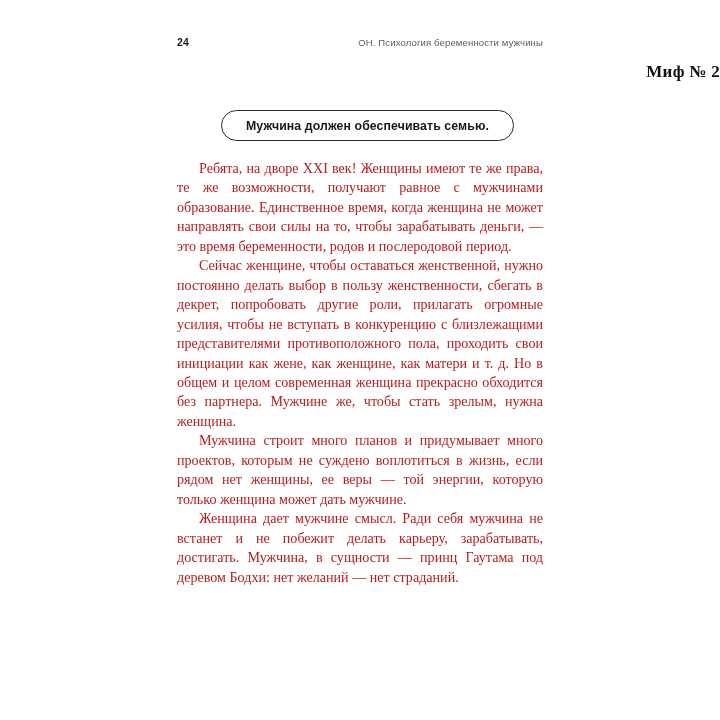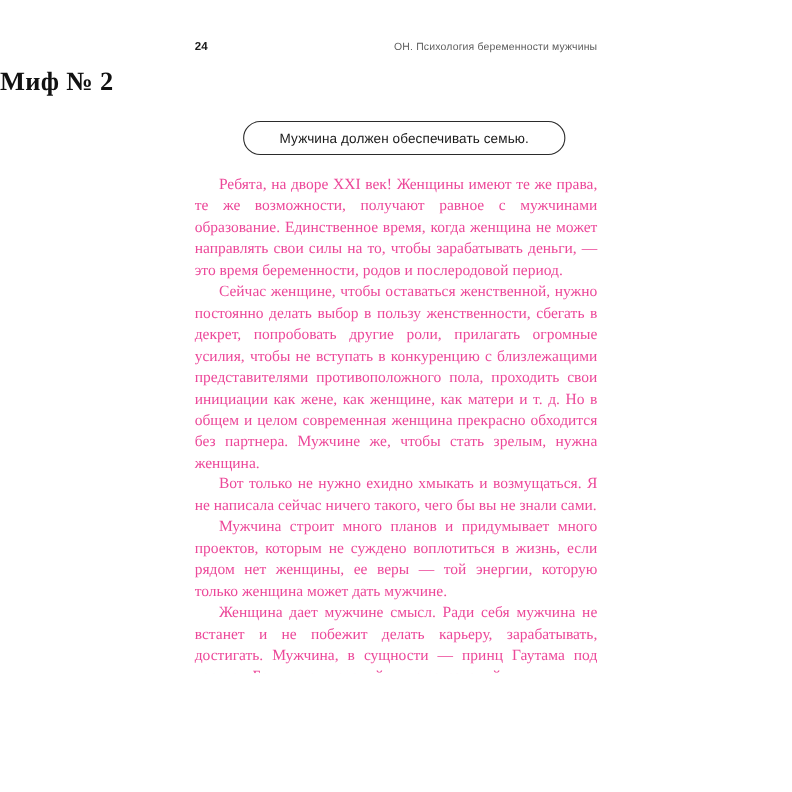--- a/index.html
+++ b/index.html
@@ -48,23 +48,23 @@
     letter-spacing: 0.15px;
     white-space: nowrap;
   }
 
   
   .chapter-title {
     position: absolute;
     top: 62px;
     left: 0;
     width: 100%;
-    text-align: left;
+    text-align: right;
     font-family: "Liberation Serif", "DejaVu Serif", serif;
-    font-size: 24px;
+    font-size: 17px;
     font-weight: 700;
     letter-spacing: 0.3px;
     color: #111111;
   }
 
   
   .statement-box {
     position: absolute;
     top: 110px;
     left: 221px;
@@ -74,38 +74,38 @@
     border: 1.3px solid #2b2b2b;
     border-radius: 15.5px;
     display: flex;
     align-items: center;
     justify-content: center;
   }
 
   .statement-text {
     font-family: "Liberation Sans", "DejaVu Sans", sans-serif;
     font-size: 12.3px;
-    font-weight: 400;
+    font-weight: 700;
     color: #191919;
     letter-spacing: 0.1px;
     white-space: nowrap;
   }
 
   
   .body-copy {
     position: absolute;
     top: 159px;
     left: 177px;
     width: 366px;
     font-size: 14.1px;
     line-height: 19.45px;
     text-align: justify;
     text-justify: inter-word;
     hyphens: manual;
-    color: #ec4899;
+    color: #b91c1c;
   }
 
   .body-copy p {
     margin: 0;
     text-indent: 22px;
   }
 
   .body-copy p:last-child {
     text-align: justify;
   }
@@ -122,18 +122,17 @@
 
   <div class="chapter-title">Миф № 2</div>
 
   <div class="statement-box">
     <span class="statement-text">Мужчина должен обеспечивать семью.</span>
   </div>
 
   <div class="body-copy">
     <p>Ребята, на дворе XXI век! Женщины имеют те же права, те же возможности, получают равное с мужчинами образование. Единственное время, когда женщина не может направлять свои силы на то, чтобы зарабатывать деньги, — это время беременности, родов и послеродовой период.</p>
     <p>Сейчас женщине, чтобы оставаться женственной, нужно постоянно делать выбор в пользу женственности, сбегать в декрет, попробовать другие роли, прилагать огромные усилия, чтобы не вступать в конкуренцию с близлежащими представителями противоположного пола, проходить свои инициации как жене, как женщине, как матери и т. д. Но в общем и целом современная женщина прекрасно обходится без партнера. Мужчине же, чтобы стать зрелым, нужна женщина.</p>
-    <p>Вот только не нужно ехидно хмыкать и возмущаться. Я не написала сейчас ничего такого, чего бы вы не знали сами.</p>
     <p>Мужчина строит много планов и придумывает много проектов, которым не суждено воплотиться в жизнь, если рядом нет женщины, ее веры — той энергии, которую только женщина может дать мужчине.</p>
     <p>Женщина дает мужчине смысл. Ради себя мужчина не встанет и не побежит делать карьеру, зарабатывать, достигать. Мужчина, в сущности — принц Гаутама под деревом Бодхи: нет желаний — нет страданий.</p>
   </div>
 
 </div>
 
 </body></html>

